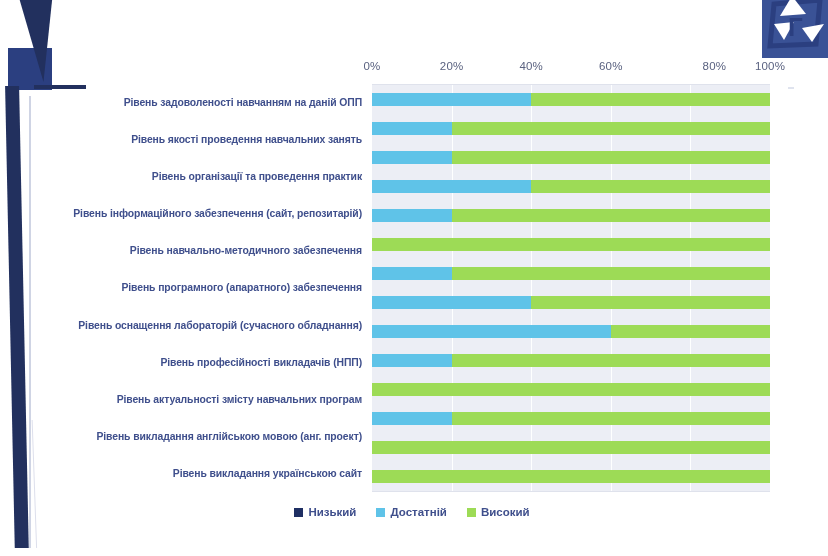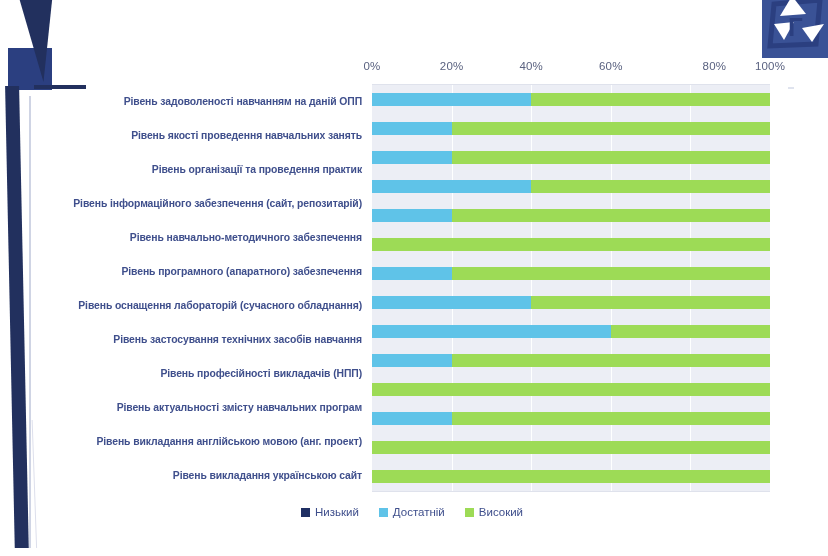--- a/index.html
+++ b/index.html
@@ -198,21 +198,21 @@
     justify-content: center;
     align-items: center;
     gap: 20px;
   }
   .legend-item {
     display: flex;
     align-items: center;
     gap: 5px;
     font-size: 11.5px;
     color: #3f4f8c;
-    font-weight: 400;
+    font-weight: 700;
   }
   .swatch { width: 9px; height: 9px; display: inline-block; }
 
   .bottom-edge {
     position: absolute;
     left: 0; bottom: 0;
     width: 828px; height: 8px;
     background: #ffffff;
     z-index: 8;
   }
@@ -255,21 +255,20 @@
 
       <div class="plot-wrap">
         <div class="labels" id="labels">
             <div class="cat-label">Рівень задоволеності навчанням на даній ОПП</div>
             <div class="cat-label">Рівень якості проведення навчальних занять</div>
             <div class="cat-label">Рівень організації та проведення практик</div>
             <div class="cat-label">Рівень інформаційного забезпечення (сайт, репозитарій)</div>
             <div class="cat-label">Рівень навчально-методичного забезпечення</div>
             <div class="cat-label">Рівень  програмного (апаратного) забезпечення</div>
             <div class="cat-label">Рівень оснащення лабораторій (сучасного обладнання)</div>
-            <div class="cat-label">Рівень застосування технічних засобів навчання</div>
             <div class="cat-label">Рівень професійності викладачів (НПП)</div>
             <div class="cat-label">Рівень  актуальності змісту навчальних програм</div>
             <div class="cat-label">Рівень викладання англійською мовою (анг. проект)</div>
             <div class="cat-label">Рівень викладання українською сайт</div>
           </div>
         <div class="plot" id="plot">
           <div id="gridlines">
               <div class="gridline" style="left: 20%;"></div>
               <div class="gridline" style="left: 40%;"></div>
               <div class="gridline" style="left: 60%;"></div>

